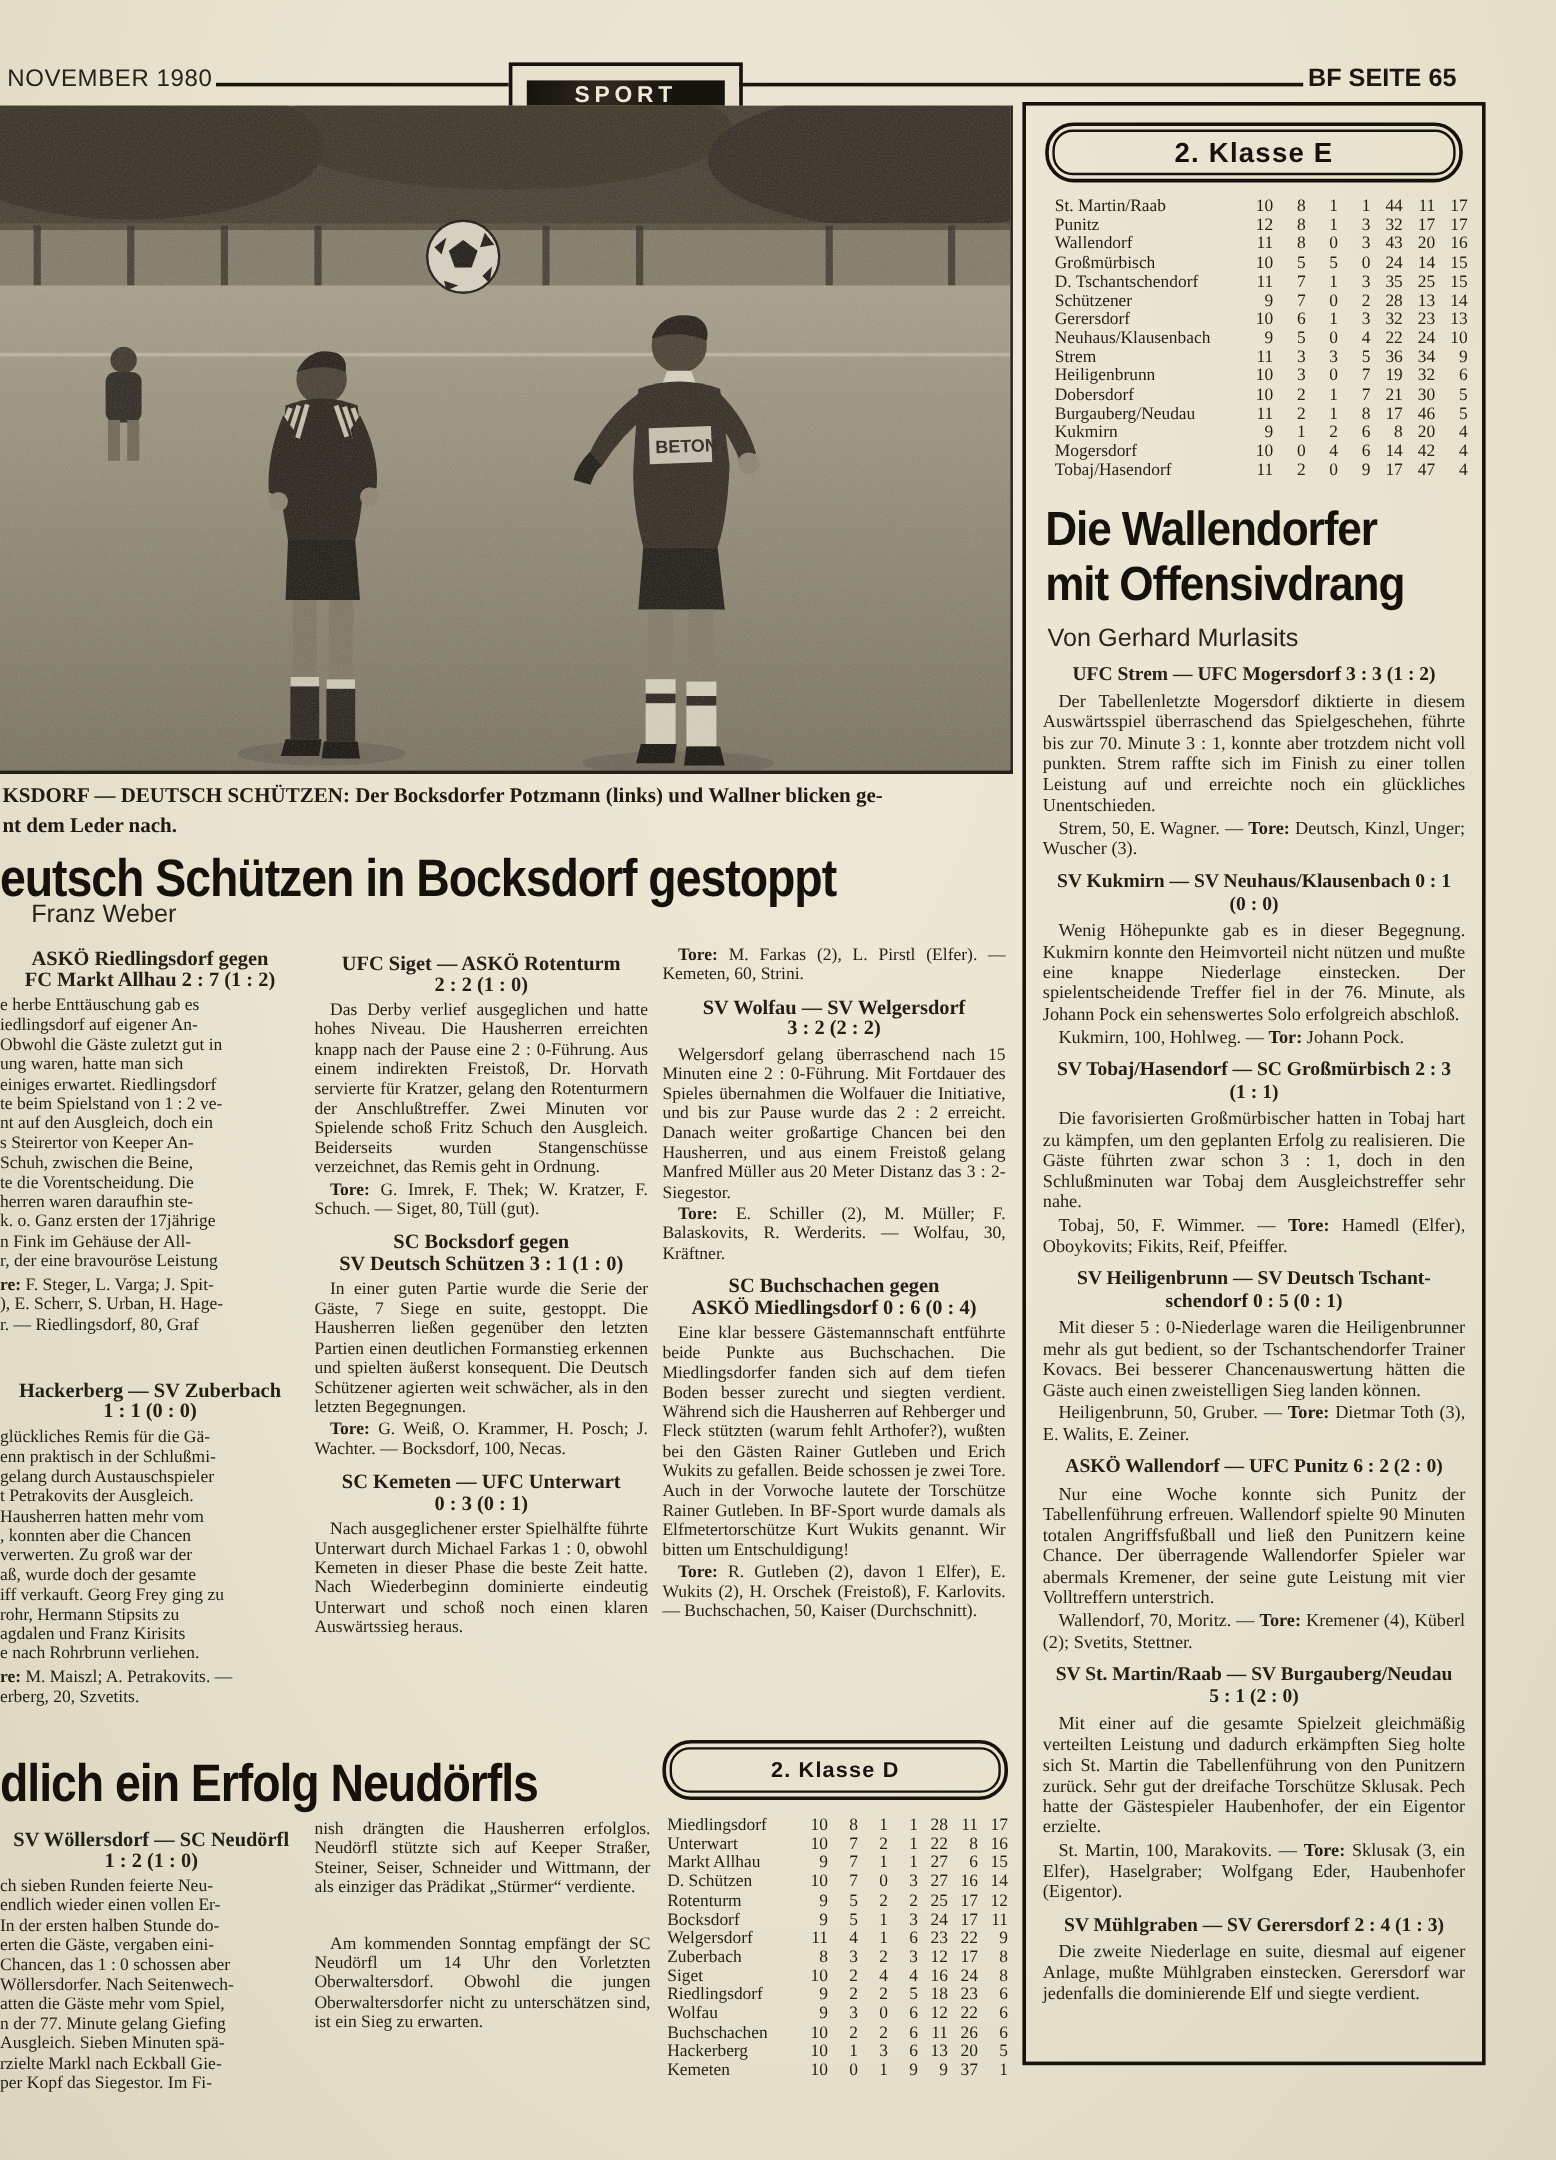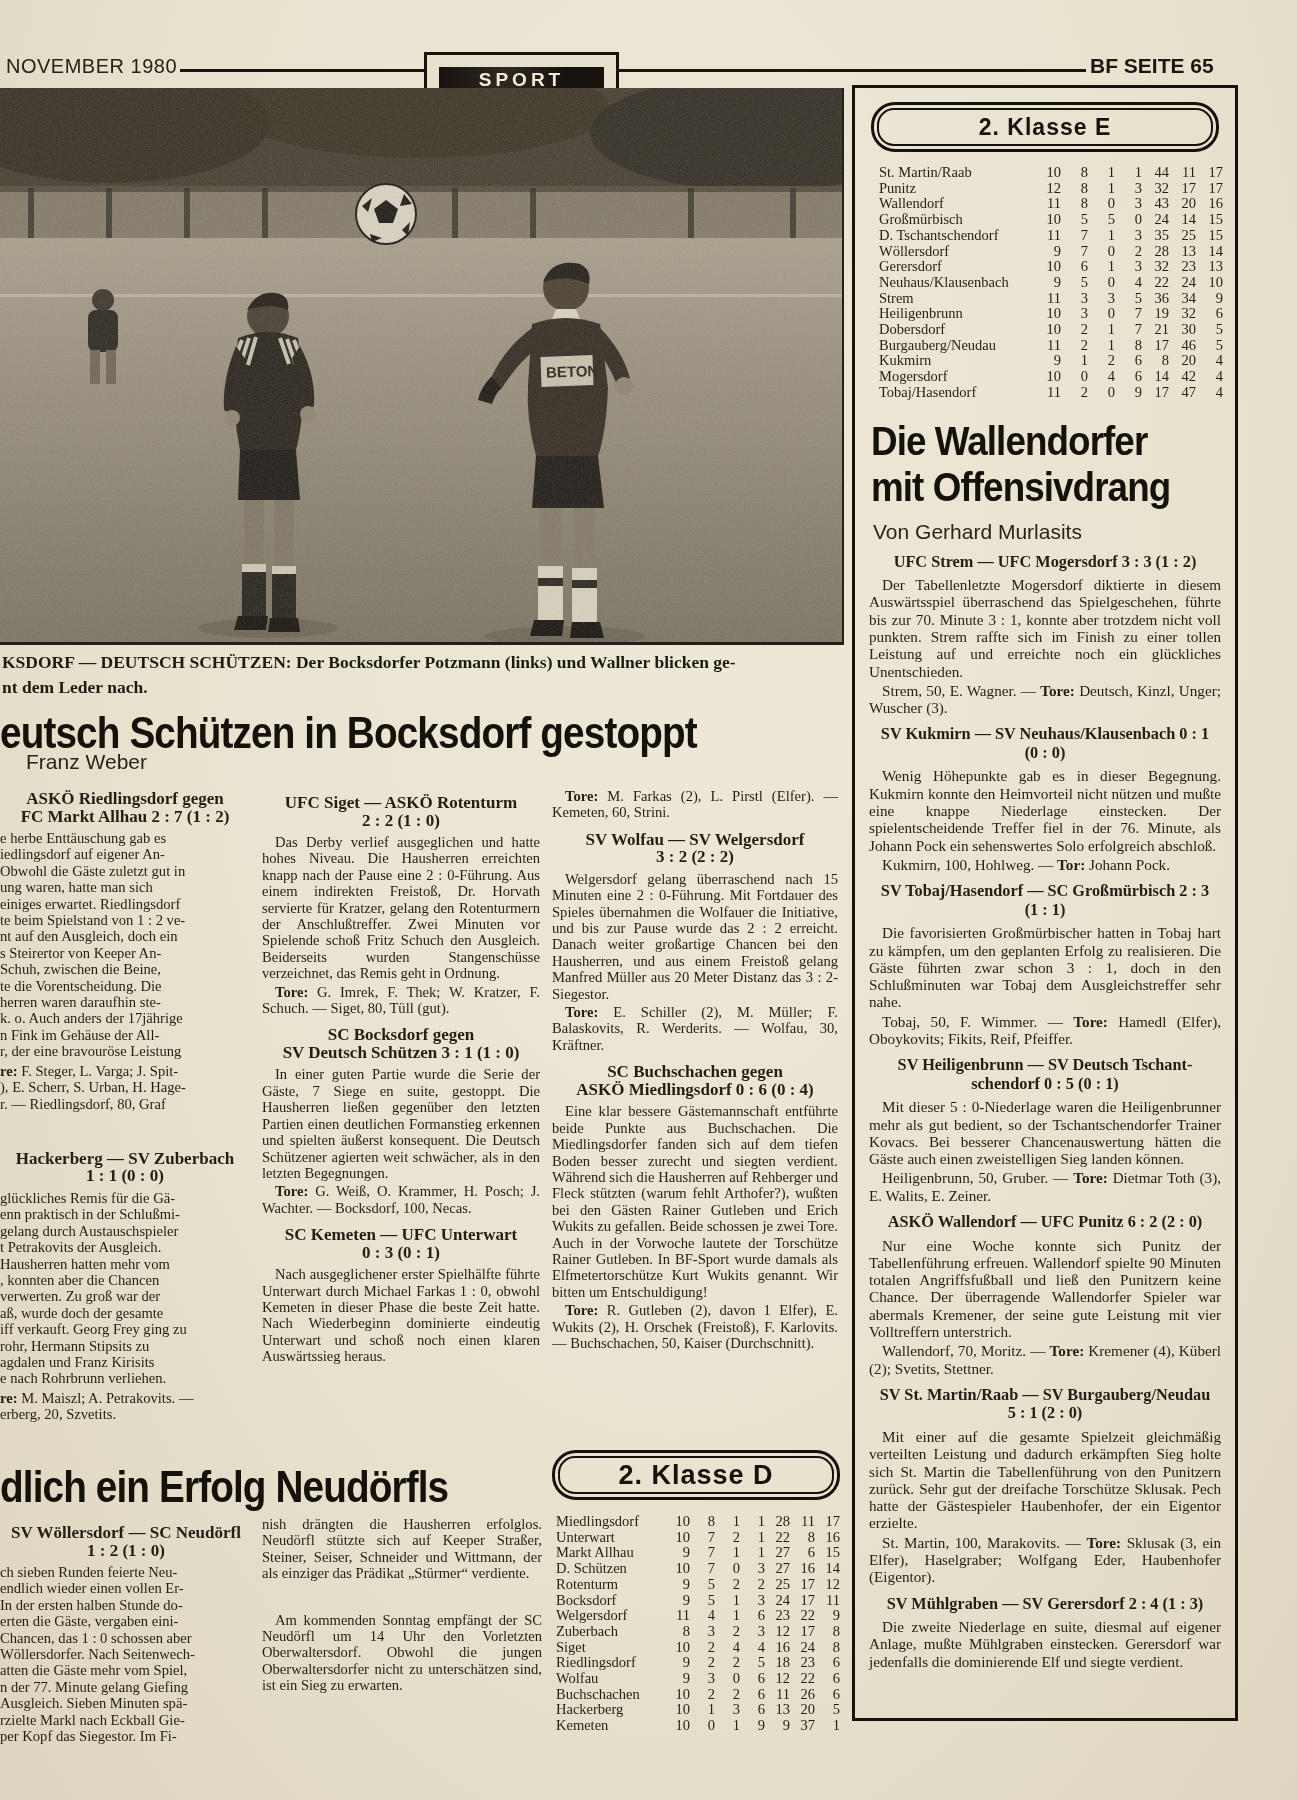--- a/index.html
+++ b/index.html
@@ -39,21 +39,21 @@
   
   .pill-outer{border:3px solid #16120d;border-radius:24px;padding:3px;background:transparent;}
   .pill-inner{border:2px solid #16120d;border-radius:17px;text-align:center;
     font:bold 23px/30px "Liberation Sans",sans-serif;letter-spacing:1px;color:#16120d;padding:2px 16px;}
   .league{font:14.5px/15.7px "Liberation Serif",serif;}
   .lrow{display:flex;}
   .l-team{flex:1;white-space:nowrap;overflow:hidden;}
   .l-n{width:27px;text-align:right;}
   .tableD .l-n{width:25px;}
   .tableDwrap{left:552px;top:1450px;width:288px;}
-  .tableDwrap .pill-inner{font-size:27px;}
+  .tableDwrap .pill-inner{font-size:18px;}
   .tableDwrap .league{margin:14px 0 0 4px;}
   
   .right-box{left:852px;top:85px;width:386px;height:1636px;border:3px solid #17120c;box-sizing:border-box;
     padding:12px 14px;overflow:hidden;}
   .right-box .pillE{width:336px;margin:2px auto 0 auto;}
   .right-box .league{margin:13px 0 0 10px;width:344px;}
   .headline-right{margin:17px 0 0 2px;font:bold 40px/46px "Liberation Sans",sans-serif;letter-spacing:-1px;color:#15110b;
     transform:scaleX(.92);transform-origin:left top;white-space:nowrap;}
   .right-byline{margin:10px 0 2px 4px;}
   .right-box .col-flow{text-align:justify;font:15.2px/17.3px "Liberation Serif",serif;}
@@ -196,21 +196,21 @@
         <div class="frag-line">iedlingsdorf auf eigener An-</div>
         <div class="frag-line">Obwohl die Gäste zuletzt gut in</div>
         <div class="frag-line">ung waren, hatte man sich</div>
         <div class="frag-line">einiges erwartet. Riedlingsdorf</div>
         <div class="frag-line">te beim Spielstand von 1 : 2 ve-</div>
         <div class="frag-line">nt auf den Ausgleich, doch ein</div>
         <div class="frag-line">s Steirertor von Keeper An-</div>
         <div class="frag-line">Schuh, zwischen die Beine,</div>
         <div class="frag-line">te die Vorentscheidung. Die</div>
         <div class="frag-line">herren waren daraufhin ste-</div>
-        <div class="frag-line">k. o. Auch anders der 17jährige</div>
+        <div class="frag-line">k. o. Ganz ersten der 17jährige</div>
         <div class="frag-line">n Fink im Gehäuse der All-</div>
         <div class="frag-line">r, der eine bravouröse Leistung</div>
         <div class="frag-line frag-note"><b>re:</b><span> F. Steger, L. Varga; J. Spit-</span></div>
         <div class="frag-line">), E. Scherr, S. Urban, H. Hage-</div>
         <div class="frag-line">r. — Riedlingsdorf, 80, Graf</div>
       </div>
       <div class="report" style="margin-top: 38px;">
         <div class="report-h">
           <div>Hackerberg — SV Zuberbach</div>
           <div>1 : 1 (0 : 0)</div>
@@ -500,21 +500,21 @@
           <span class="l-team">D. Tschantschendorf</span>
           <span class="l-n">11</span>
           <span class="l-n">7</span>
           <span class="l-n">1</span>
           <span class="l-n">3</span>
           <span class="l-n">35</span>
           <span class="l-n">25</span>
           <span class="l-n">15</span>
         </div>
         <div class="lrow">
-          <span class="l-team">Wöllersdorf</span>
+          <span class="l-team">Schützener</span>
           <span class="l-n">9</span>
           <span class="l-n">7</span>
           <span class="l-n">0</span>
           <span class="l-n">2</span>
           <span class="l-n">28</span>
           <span class="l-n">13</span>
           <span class="l-n">14</span>
         </div>
         <div class="lrow">
           <span class="l-team">Gerersdorf</span>

